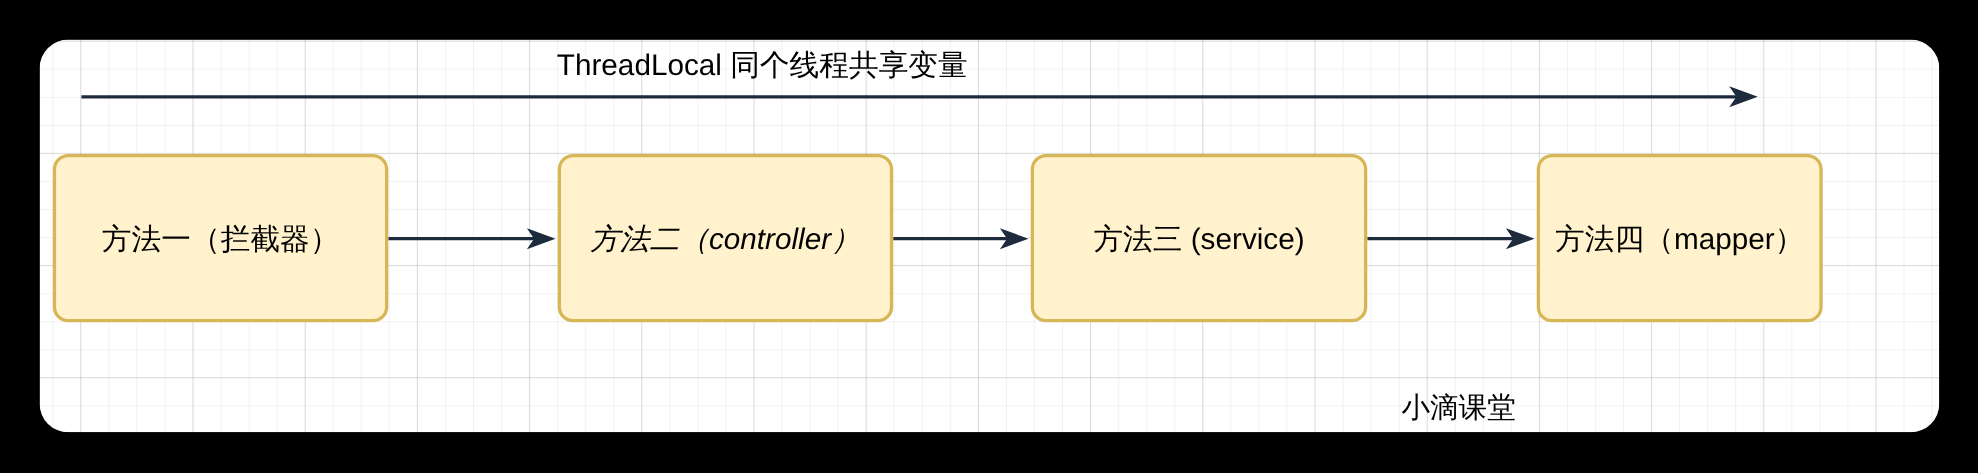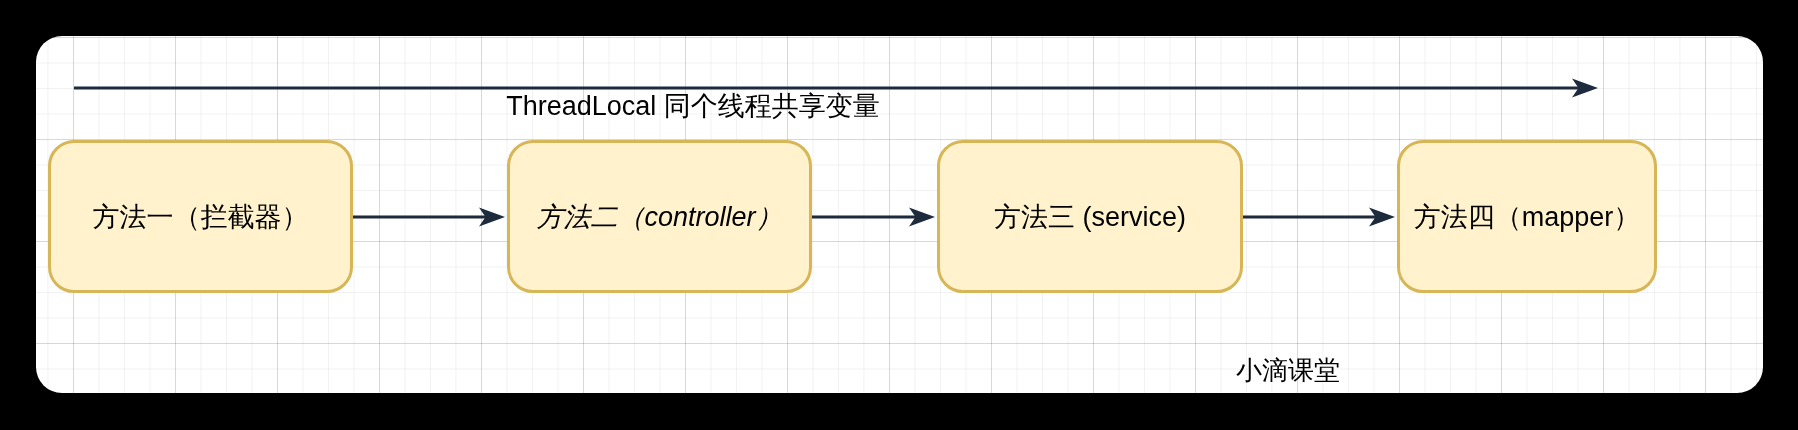--- a/index.html
+++ b/index.html
@@ -38,21 +38,20 @@
     position: absolute;
     left: 457px;
     top: 6px;
     width: 400px;
     height: 34px;
     line-height: 34px;
     text-align: center;
     font-size: 27px;
     color: var(--text-color, #000000);
     white-space: nowrap;
-    margin-top: 47px;
   }
   .arrow-layer {
     position: absolute;
     left: 0;
     top: 0;
     width: 1727px;
     height: 357px;
     pointer-events: none;
   }
   .arrow-line {
@@ -64,40 +63,40 @@
     fill: var(--arrow-color, #1d2b3d);
     stroke: none;
   }
   .node {
     position: absolute;
     top: 104px;
     height: 153px;
     box-sizing: border-box;
     background: var(--node-fill, #fff2cc);
     border: 3px solid var(--node-border, #d6b656);
-    border-radius: 26px;
+    border-radius: 14px;
     display: flex;
     align-items: center;
     justify-content: center;
     font-size: 27px;
     color: var(--text-color, #000000);
     white-space: nowrap;
   }
   .node-1 { left: 12px;   width: 305px; }
   .node-2 { left: 471px;  width: 305px; font-style: italic; }
   .node-3 { left: 901px;  width: 306px; }
   .node-4 { left: 1361px; width: 260px; }
   .watermark {
     position: absolute;
-    left: 1200px;
+    left: 1142px;
     top: 318px;
     width: 200px;
     height: 32px;
     line-height: 32px;
-    text-align: left;
+    text-align: right;
     font-size: 26px;
     color: var(--text-color, #000000);
     white-space: nowrap;
   }
 </style>
 </head>
 <body>
 
 <div class="stage">
   <div class="canvas">

